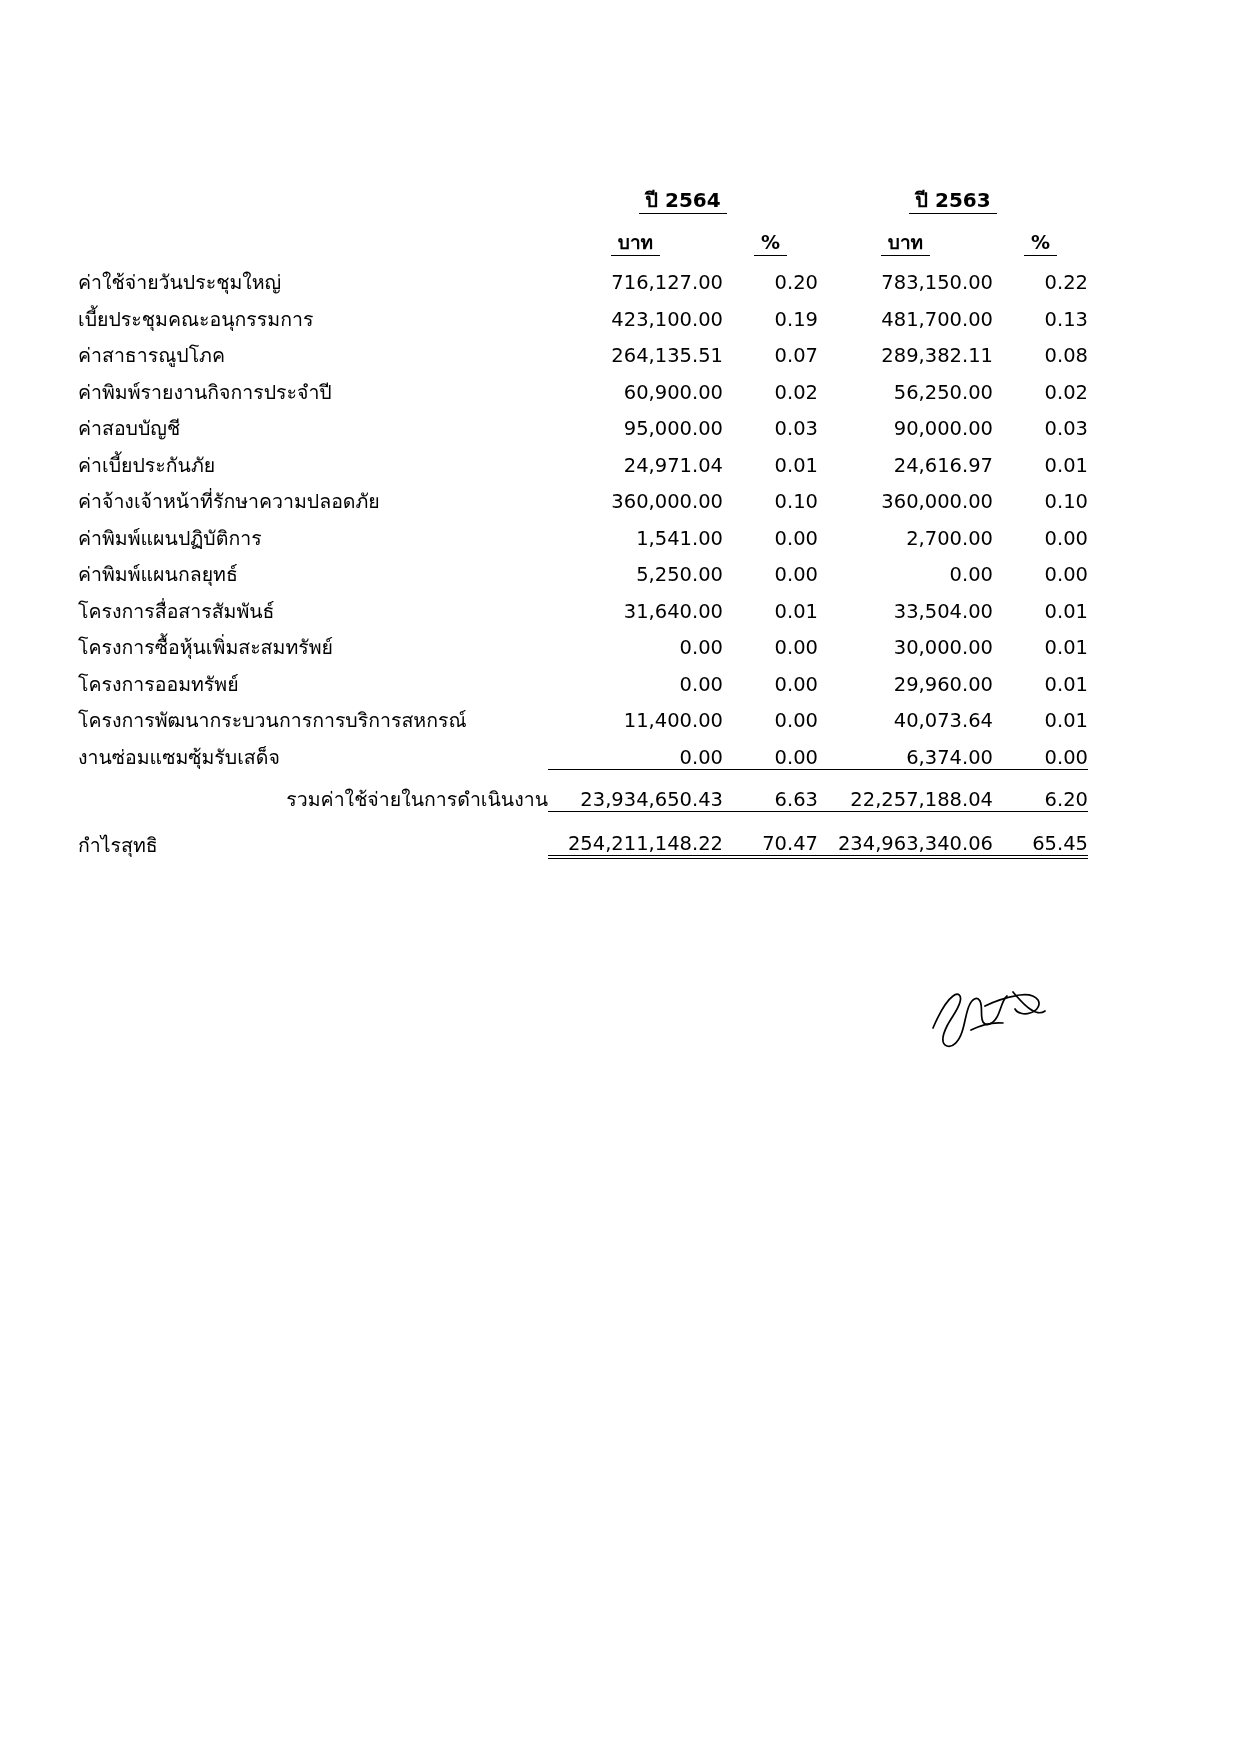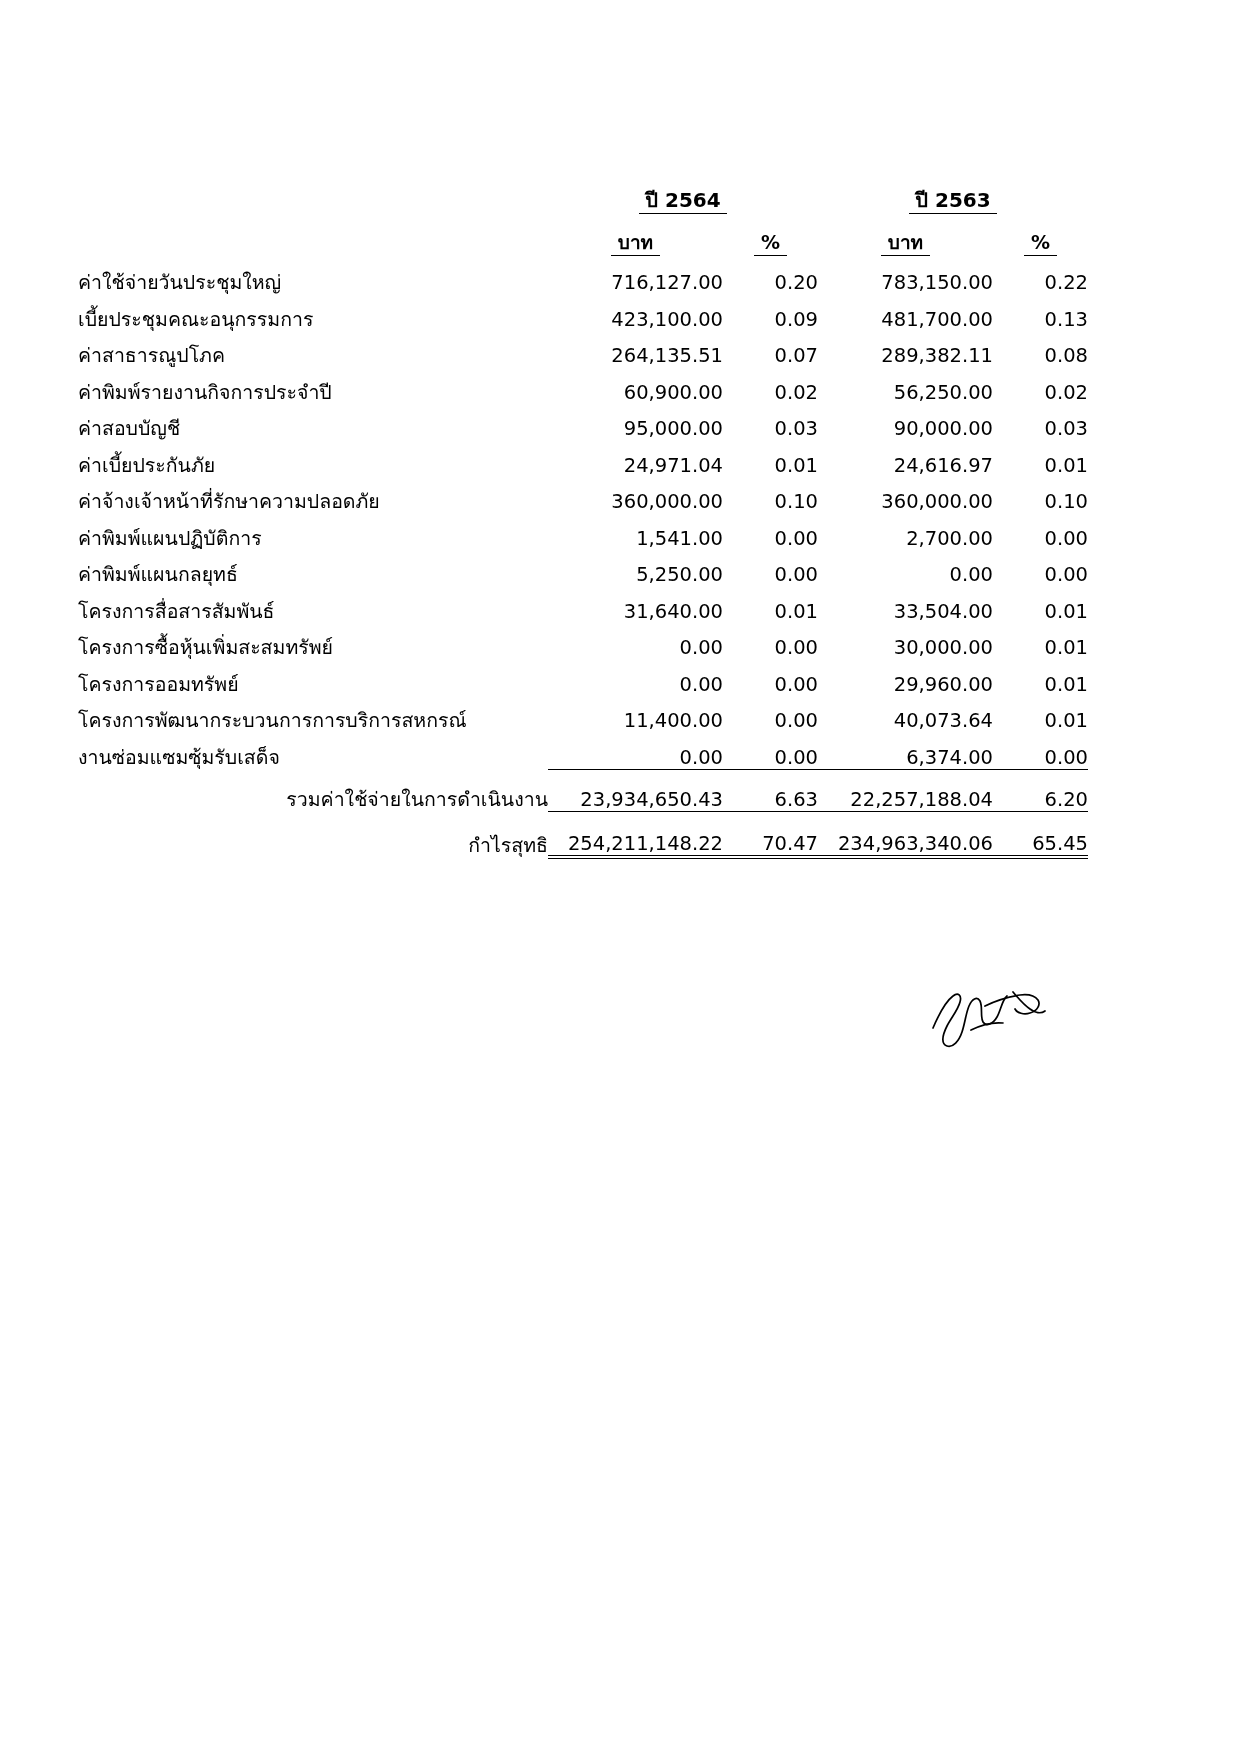--- a/index.html
+++ b/index.html
@@ -123,21 +123,21 @@
     font-size: 19.5px;
   }
   tr.net-row td.num-cell,
   tr.net-row td.pct-cell {
     border-top: 1.4px solid #000;
     border-bottom: 4px double #000;
     padding-top: 3px;
     padding-bottom: 0;
   }
   td.net-label {
-    text-align: right;
+    text-align: left;
     padding-left: 8px;
     white-space: nowrap;
   }
 
   
   .signature {
     position: absolute;
     left: 925px;
     top: 972px;
     width: 125px;
@@ -188,21 +188,21 @@
         <tr class="data-row">
           <td class="label-cell">ค่าใช้จ่ายวันประชุมใหญ่</td>
           <td class="num-cell">716,127.00</td>
           <td class="pct-cell">0.20</td>
           <td class="num-cell">783,150.00</td>
           <td class="pct-cell">0.22</td>
         </tr>
         <tr class="data-row">
           <td class="label-cell">เบี้ยประชุมคณะอนุกรรมการ</td>
           <td class="num-cell">423,100.00</td>
-          <td class="pct-cell">0.09</td>
+          <td class="pct-cell">0.19</td>
           <td class="num-cell">481,700.00</td>
           <td class="pct-cell">0.13</td>
         </tr>
         <tr class="data-row">
           <td class="label-cell">ค่าสาธารณูปโภค</td>
           <td class="num-cell">264,135.51</td>
           <td class="pct-cell">0.07</td>
           <td class="num-cell">289,382.11</td>
           <td class="pct-cell">0.08</td>
         </tr>

